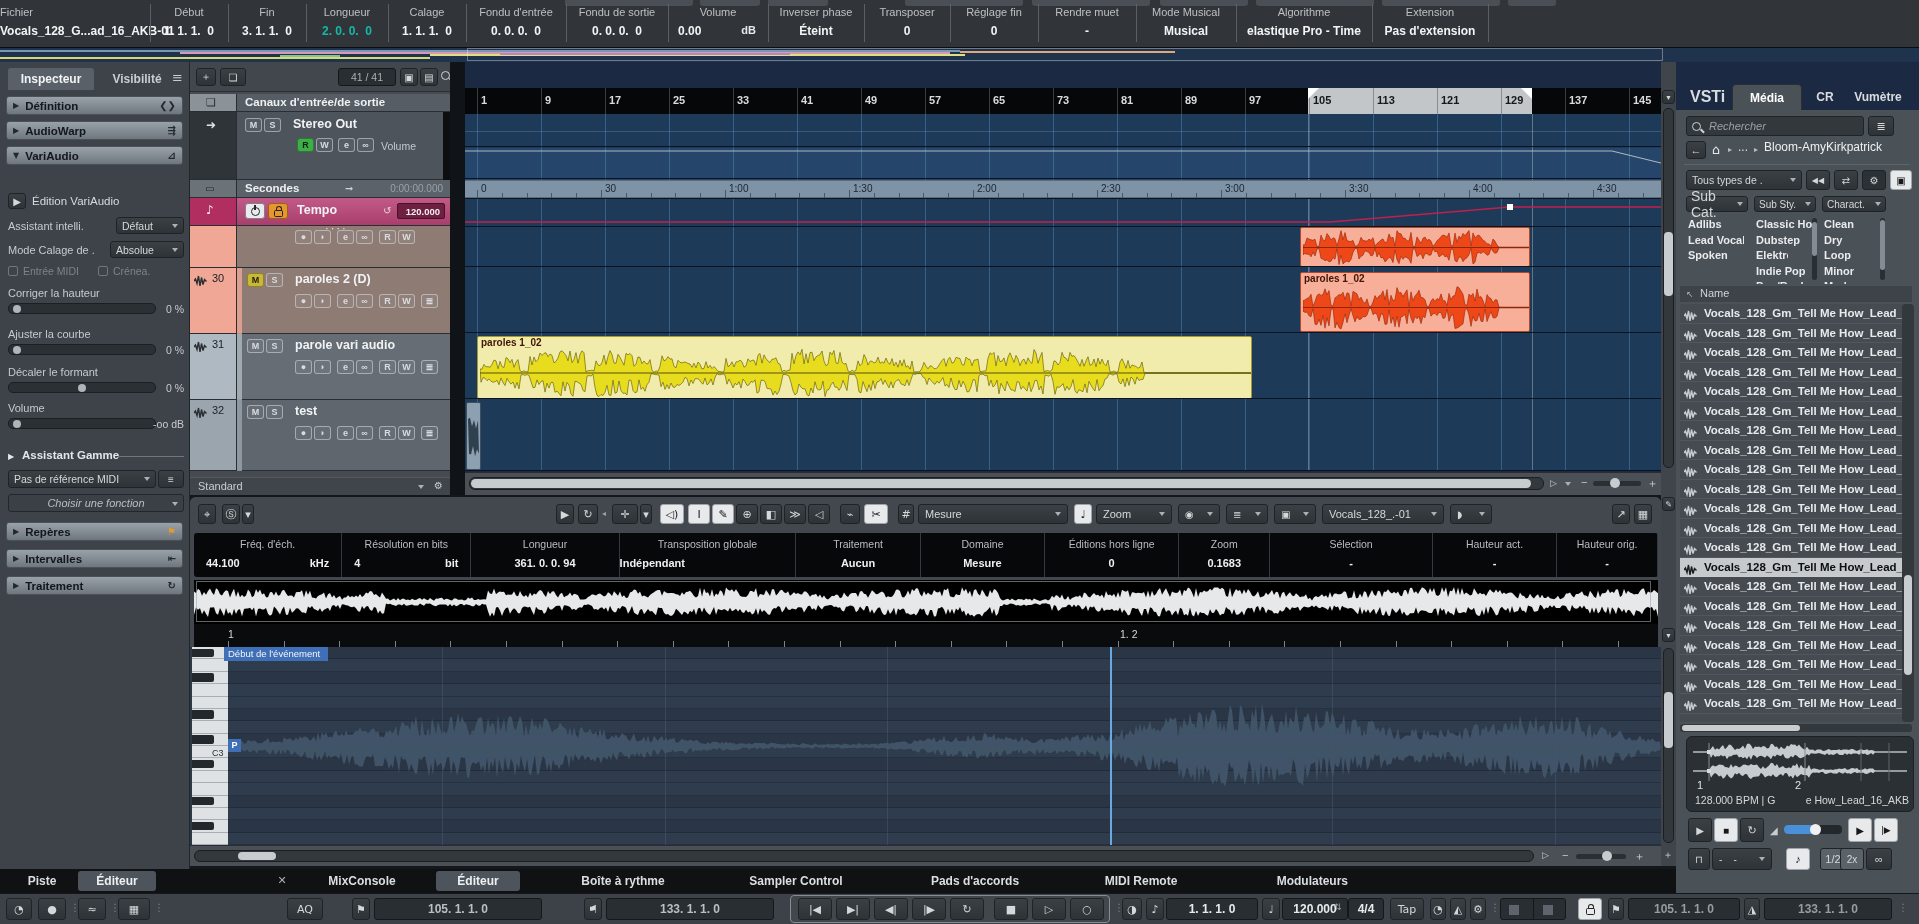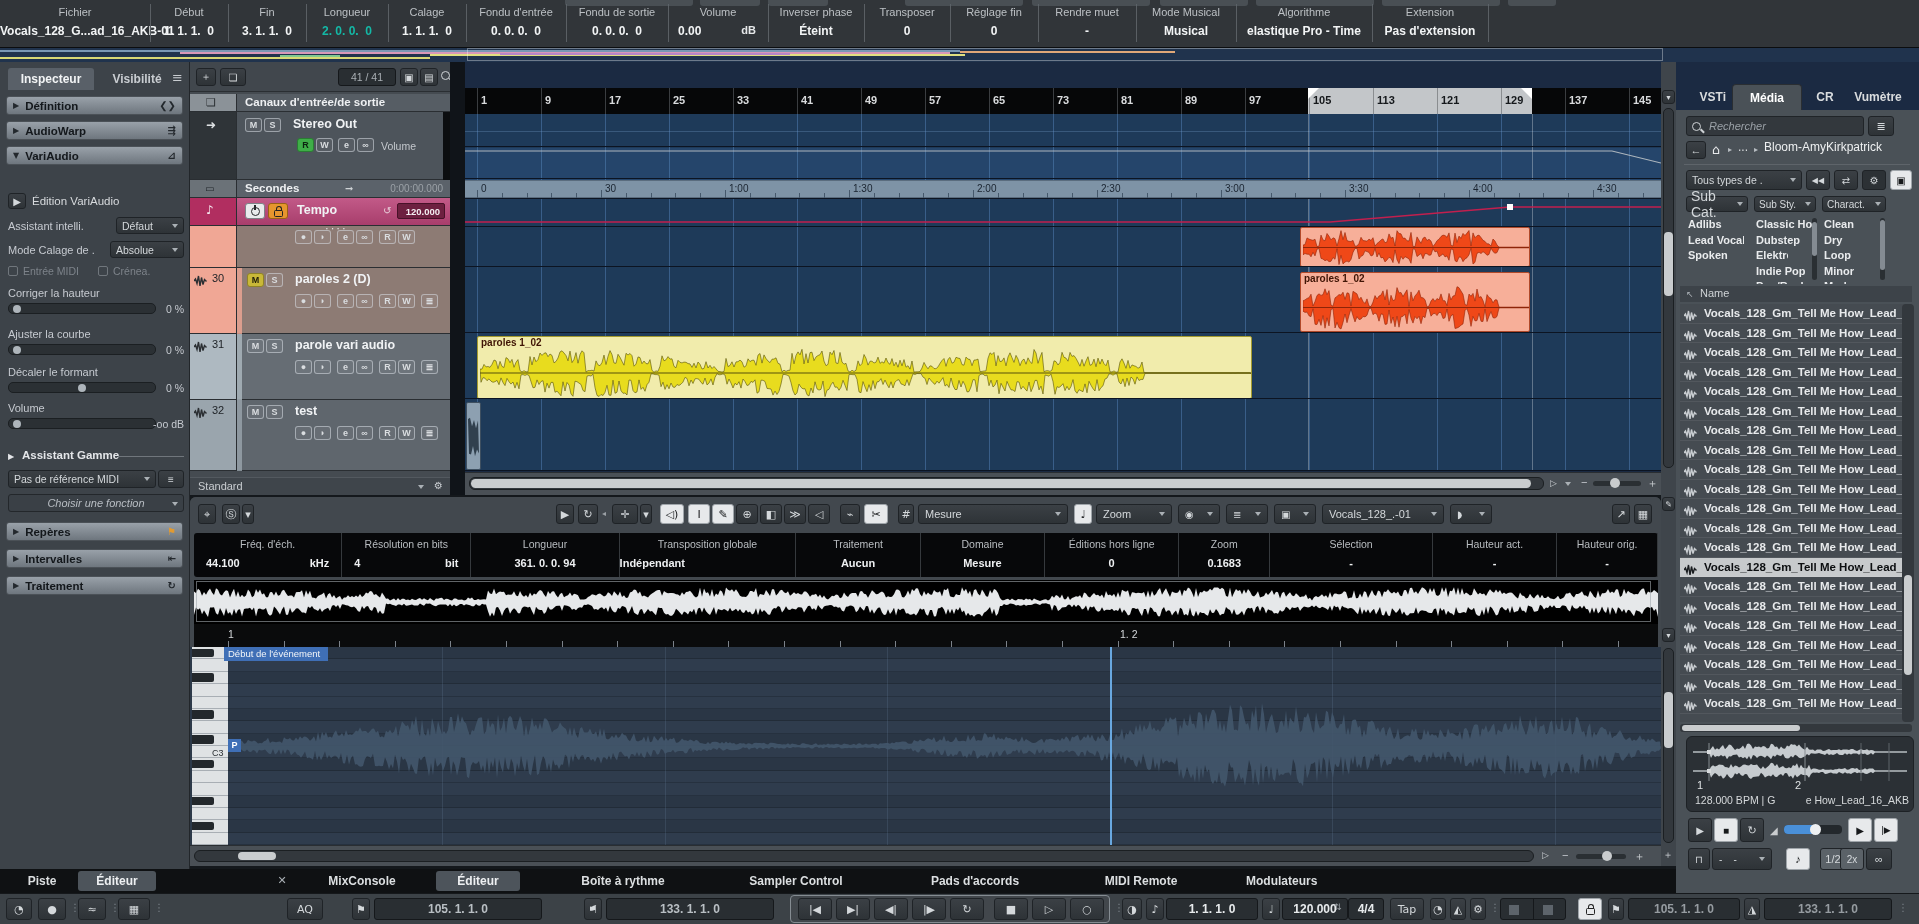--- a/index.html
+++ b/index.html
@@ -21,21 +21,21 @@
   .lock:before{content:"";position:absolute;top:-5px;left:1px;width:4px;height:4px;border:1.5px solid #222;border-bottom:none;border-radius:3px 3px 0 0}
   .pwr{position:relative;width:9px;height:9px;border:1.5px solid #26292c;border-radius:50%}
   .pwr:after{content:"";position:absolute;left:2.8px;top:-2.5px;width:1.6px;height:5px;background:#26292c}
   .tri-d{width:0;height:0;border-left:3.5px solid transparent;border-right:3.5px solid transparent;border-top:4.5px solid currentColor;display:inline-block}
 </style>
 </head>
 <body>
 
 <div class="abs" id="topbar" style="left:0;top:0;width:1919px;height:48px;background:#313539;border-bottom:1px solid #0b0d0f">
     <div style="position: absolute; left: 0px; top: 0px; width: 150px; height: 47px;">
-      <div style="position: absolute; left: 0px; top: 6px; width: 150px; height: 13px; text-align: center; font-size: 11px; color: rgb(188, 192, 196); white-space: nowrap;">Fichier</div>
+      <div style="position: absolute; left: 0px; top: 6px; width: 150px; height: 13px; text-align: left; font-size: 11px; color: rgb(188, 192, 196); white-space: nowrap;">Fichier</div>
       <div style="position: absolute; left: 0px; top: 24px; width: 150px; height: 15px; text-align: center; font-size: 12px; font-weight: bold; color: rgb(242, 244, 245); white-space: pre;">Vocals_128_G...ad_16_AKB-01</div>
     </div>
     <div style="position: absolute; left: 150px; top: 4px; width: 1px; height: 38px; background: rgb(90, 95, 100);"></div>
     <div style="position: absolute; left: 150px; top: 0px; width: 78px; height: 47px;">
       <div style="position: absolute; left: 0px; top: 6px; width: 78px; height: 13px; text-align: center; font-size: 11px; color: rgb(188, 192, 196); white-space: nowrap;">Début</div>
       <div style="position: absolute; left: 0px; top: 24px; width: 78px; height: 15px; text-align: center; font-size: 12px; font-weight: bold; color: rgb(242, 244, 245); white-space: pre;">1. 1. 1.  0</div>
     </div>
     <div style="position: absolute; left: 228px; top: 4px; width: 1px; height: 38px; background: rgb(90, 95, 100);"></div>
     <div style="position: absolute; left: 228px; top: 0px; width: 78px; height: 47px;">
       <div style="position: absolute; left: 0px; top: 6px; width: 78px; height: 13px; text-align: center; font-size: 11px; color: rgb(188, 192, 196); white-space: nowrap;">Fin</div>
@@ -724,21 +724,21 @@
       <div style="position: absolute; left: 48px; top: 6px; width: 38px; height: 8px; background: rgb(201, 204, 206); border-radius: 4px;"></div>
       <div class="ic" style="position: absolute; left: 1352px; top: 4px; font-size: 9px; color: rgb(201, 205, 209);">▷</div>
       <div style="position: absolute; left: 1372px; top: 3px; font-size: 11px; color: rgb(201, 205, 209);">−</div>
       <div style="position: absolute; left: 1386px; top: 8px; width: 50px; height: 5px; background: rgb(42, 47, 51); border-radius: 3px;"></div>
       <div style="position: absolute; left: 1412px; top: 5px; width: 10px; height: 10px; background: rgb(201, 204, 206); border-radius: 50%;"></div>
       <div style="position: absolute; left: 1444px; top: 3px; font-size: 11px; color: rgb(201, 205, 209);">＋</div>
     </div>
   </div>
 <div class="abs" id="rightpanel" style="left:1676px;top:62px;width:243px;height:831px;background:#1b2a42">
     <div style="position: absolute; left: 0px; top: 48px; width: 243px; height: 783px; background: rgb(74, 81, 87);"></div>
-    <div style="position: absolute; left: 14px; top: 22px; width: 36px; height: 26px; text-align: right; line-height: 26px; font-size: 12px; font-weight: bold; color: rgb(217, 220, 222); background: none; border-radius: 4px 4px 0px 0px;">VSTi</div>
+    <div style="position: absolute; left: 14px; top: 22px; width: 36px; height: 26px; text-align: left; line-height: 26px; font-size: 16px; font-weight: bold; color: rgb(217, 220, 222); background: none; border-radius: 4px 4px 0px 0px;">VSTi</div>
     <div style="position: absolute; left: 56px; top: 22px; width: 70px; height: 26px; text-align: center; line-height: 26px; font-size: 12px; font-weight: bold; color: rgb(255, 255, 255); background: rgb(74, 81, 87); border-radius: 4px 4px 0px 0px; border-left: 1px solid rgb(42, 46, 50); border-top: 1px solid rgb(42, 46, 50); border-right: 1px solid rgb(42, 46, 50);">Média</div>
     <div style="position: absolute; left: 134px; top: 22px; width: 30px; height: 26px; text-align: center; line-height: 26px; font-size: 12px; font-weight: bold; color: rgb(217, 220, 222); background: none; border-radius: 4px 4px 0px 0px;">CR</div>
     <div style="position: absolute; left: 170px; top: 22px; width: 64px; height: 26px; text-align: center; line-height: 26px; font-size: 12px; font-weight: bold; color: rgb(217, 220, 222); background: none; border-radius: 4px 4px 0px 0px;">Vumètre</div>
     <div style="position: absolute; left: 10px; top: 54px; width: 178px; height: 20px; background: rgb(51, 56, 61); border: 1px solid rgb(32, 36, 40); border-radius: 3px;">
       <div class="mag" style="position: absolute; left: 5px; top: 5px;"></div>
       <div style="position: absolute; left: 22px; top: 3px; font-style: italic; font-size: 11px; color: rgb(155, 161, 167);">Rechercher</div>
     </div>
     <div class="dbtn" style="position: absolute; left: 192px; top: 54px; width: 26px; height: 20px; font-size: 11px;">≣</div>
     <div class="dbtn" style="position: absolute; left: 10px; top: 79px; width: 20px; height: 18px; font-size: 11px;">←</div>
     <div class="ic" style="position: absolute; left: 36px; top: 80px; font-size: 13px; color: rgb(232, 234, 236);">⌂</div>
@@ -965,21 +965,21 @@
 <div class="abs" id="bottomtabs" style="left:0;top:869px;width:1676px;height:24px;background:#0f1113">
     <div style="position: absolute; left: 14px; top: 2px; width: 56px; height: 20px; text-align: center; line-height: 20px; font-size: 12px; font-weight: bold; color: rgb(220, 223, 225);">Piste</div>
     <div style="position: absolute; left: 78px; top: 2px; width: 78px; height: 20px; background: rgb(77, 84, 91); border-radius: 3px; text-align: center; line-height: 20px; font-size: 12px; font-weight: bold; color: rgb(238, 240, 242);">Éditeur</div>
     <div class="ic" style="position: absolute; left: 272px; top: 2px; width: 20px; height: 20px; text-align: center; line-height: 20px; font-size: 11px; color: rgb(169, 175, 180);">✕</div>
     <div style="position: absolute; left: 312px; top: 2px; width: 100px; height: 20px; background: none; border-radius: 3px; text-align: center; line-height: 20px; font-size: 12px; font-weight: bold; color: rgb(220, 223, 225);">MixConsole</div>
     <div style="position: absolute; left: 436px; top: 2px; width: 84px; height: 20px; background: rgb(77, 84, 91); border-radius: 3px; text-align: center; line-height: 20px; font-size: 12px; font-weight: bold; color: rgb(238, 240, 242);">Éditeur</div>
     <div style="position: absolute; left: 568px; top: 2px; width: 110px; height: 20px; background: none; border-radius: 3px; text-align: center; line-height: 20px; font-size: 12px; font-weight: bold; color: rgb(220, 223, 225);">Boîte à rythme</div>
     <div style="position: absolute; left: 736px; top: 2px; width: 120px; height: 20px; background: none; border-radius: 3px; text-align: center; line-height: 20px; font-size: 12px; font-weight: bold; color: rgb(220, 223, 225);">Sampler Control</div>
     <div style="position: absolute; left: 918px; top: 2px; width: 114px; height: 20px; background: none; border-radius: 3px; text-align: center; line-height: 20px; font-size: 12px; font-weight: bold; color: rgb(220, 223, 225);">Pads d'accords</div>
     <div style="position: absolute; left: 1092px; top: 2px; width: 98px; height: 20px; background: none; border-radius: 3px; text-align: center; line-height: 20px; font-size: 12px; font-weight: bold; color: rgb(220, 223, 225);">MIDI Remote</div>
-    <div style="position: absolute; left: 1246px; top: 2px; width: 102px; height: 20px; background: none; border-radius: 3px; text-align: left; line-height: 20px; font-size: 12px; font-weight: bold; color: rgb(220, 223, 225);">Modulateurs</div>
+    <div style="position: absolute; left: 1246px; top: 2px; width: 102px; height: 20px; background: none; border-radius: 3px; text-align: right; line-height: 20px; font-size: 12px; font-weight: bold; color: rgb(220, 223, 225);">Modulateurs</div>
   </div>
 <div class="abs" id="transport" style="left:0;top:893px;width:1919px;height:31px;background:#3c4247;border-top:1px solid #15181b">
     <div class="dbtn ic" style="position: absolute; left: 6px; top: 4px; width: 26px; height: 22px; font-size: 11px;">◔</div>
     <div class="dbtn ic" style="position: absolute; left: 38px; top: 4px; width: 28px; height: 22px; font-size: 11px;">●</div>
     <div style="position: absolute; left: 70px; top: 8px; font-size: 10px; color: rgb(125, 132, 139);">⋮</div>
     <div class="dbtn ic" style="position: absolute; left: 78px; top: 4px; width: 28px; height: 22px; font-size: 11px;">≈</div>
     <div style="position: absolute; left: 110px; top: 8px; font-size: 10px; color: rgb(125, 132, 139);">⋮</div>
     <div class="dbtn ic" style="position: absolute; left: 118px; top: 4px; width: 32px; height: 22px; font-size: 11px;">▦</div>
     <div style="position: absolute; left: 154px; top: 8px; font-size: 10px; color: rgb(125, 132, 139);">⋮</div>
     <div class="dbtn ic" style="position: absolute; left: 287px; top: 4px; width: 36px; height: 22px; font-size: 11px;">AQ</div>

